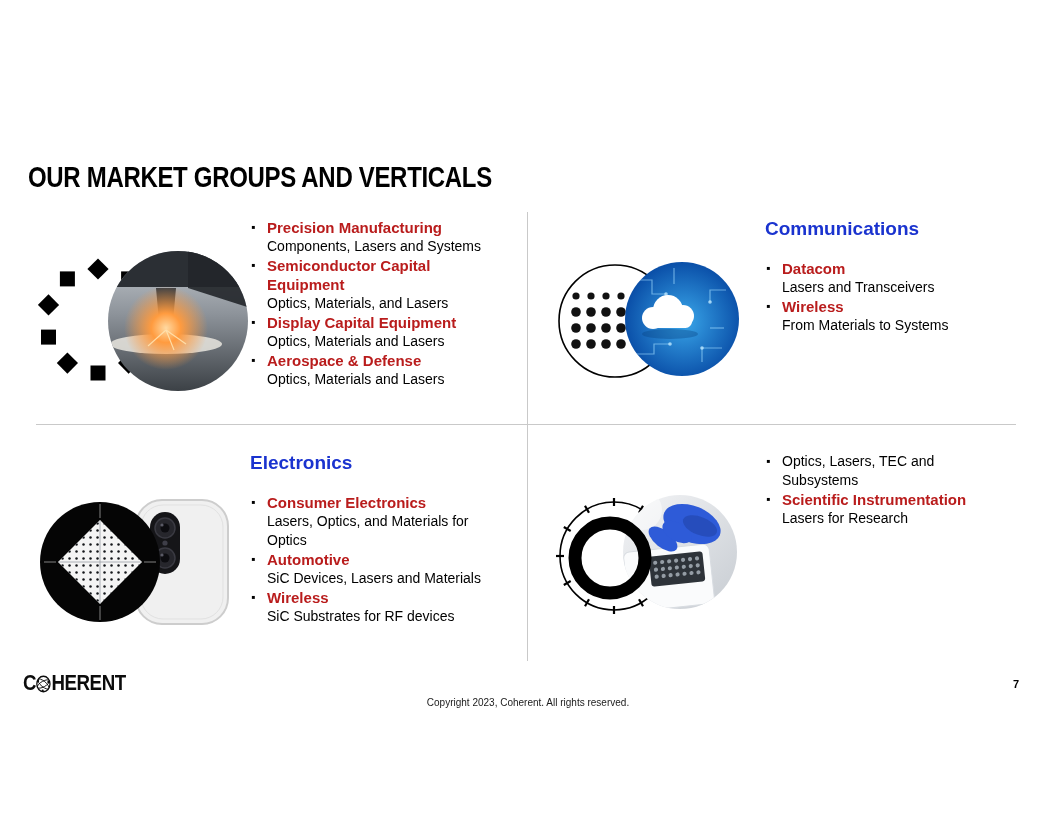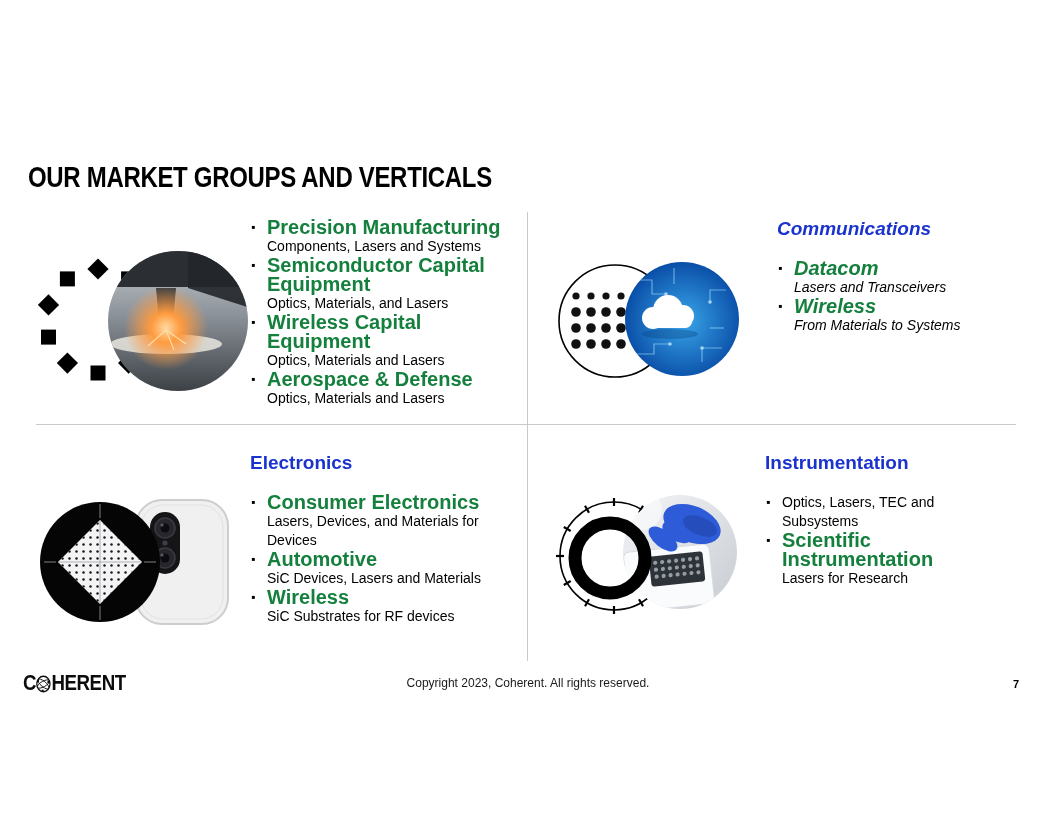--- a/index.html
+++ b/index.html
@@ -20,44 +20,44 @@
   .q2 { left:545px; top:196px; width:471px; height:212px; }
   .q3 { left:36px;  top:420px; width:491px; height:226px; }
   .q4 { left:545px; top:420px; width:471px; height:226px; }
   .art { position:absolute; }
   .q1 .art { left:2px; top:34px; }
   .q2 .art { left:5px; top:46px; }
   .q3 .art { left:2px; top:56px; }
   .q4 .art { left:5px; top:54px; }
   .content { position:absolute; }
   .q1 .content { left:214px; top:6px;  width:262px; }
-  .q2 .content { left:232px; top:6px;  width:232px;font-style:italic; }
+  .q2 .content { left:220px; top:6px;  width:232px; }
   .q3 .content { left:214px; top:16px; width:262px; }
   .q4 .content { left:220px; top:16px; width:232px; }
   .quad-heading {
     font-size:19px; font-weight:bold; color:#1a33cf; margin:0 0 19px 0;
   }
   ul.items { list-style:none; margin:0; padding:0; }
   ul.items li { position:relative; padding-left:17px; margin:0; }
   .marker {
     position:absolute; left:1px; top:0;
     font-size:12px; line-height:19px; color:#000;
   }
-  .item-name { font-size:20px; font-weight:bold; color:#15803d; line-height:19px; }
+  .item-name { font-size:15px; font-weight:bold; color:#b91c1c; line-height:19px; }
   .item-desc { font-size:14px; font-weight:normal; color:#000; line-height:19px; }
   .footer-logo {
     position:absolute; left:23px; top:654px;
     display:flex; align-items:center;
     font-size:22px; font-weight:800; color:#0c0c0c; letter-spacing:-0.5px;
     transform:scaleX(0.85); transform-origin:left center;
   }
   .footer-logo svg { margin:1px -1px 0 -1px; }
   .copyright {
-    position:absolute; left:0; top:660px; width:1056px;
-    text-align:center; font-size:12px; color:#1a1a1a;
+    position:absolute; left:0; top:681px; width:1056px;
+    text-align:center; font-size:10px; color:#1a1a1a;
   }
   .page-number {
     position:absolute; right:37px; top:662px;
     font-size:11px; font-weight:bold; color:#000;
   }
 </style>
 </head>
 <body>
 
 <div class="slide">
@@ -119,21 +119,21 @@
           <div class="item-name">Precision Manufacturing</div>
           <div class="item-desc">Components, Lasers and Systems</div>
         </li>
         <li>
           <span class="marker">▪</span>
           <div class="item-name">Semiconductor Capital Equipment</div>
           <div class="item-desc">Optics, Materials, and Lasers</div>
         </li>
         <li>
           <span class="marker">▪</span>
-          <div class="item-name">Wireless Capital Equipment</div>
+          <div class="item-name">Display Capital Equipment</div>
           <div class="item-desc">Optics, Materials and Lasers</div>
         </li>
         <li>
           <span class="marker">▪</span>
           <div class="item-name">Aerospace &amp; Defense</div>
           <div class="item-desc">Optics, Materials and Lasers</div>
         </li>
       </ul>
     </div>
   </div>
@@ -249,21 +249,21 @@
           <line x1="20" y1="70" x2="104" y2="70"></line>
         </g>
       </svg>
     </div>
     <div class="content">
       <div class="quad-heading">Electronics</div>
       <ul class="items">
         <li>
           <span class="marker">▪</span>
           <div class="item-name">Consumer Electronics</div>
-          <div class="item-desc">Lasers, Devices, and Materials for Devices</div>
+          <div class="item-desc">Lasers, Optics, and Materials for Optics</div>
         </li>
         <li>
           <span class="marker">▪</span>
           <div class="item-name">Automotive</div>
           <div class="item-desc">SiC Devices, Lasers and Materials</div>
         </li>
         <li>
           <span class="marker">▪</span>
           <div class="item-name">Wireless</div>
           <div class="item-desc">SiC Substrates for RF devices</div>
@@ -333,21 +333,20 @@
             <ellipse cx="142" cy="34" rx="30" ry="18" transform="rotate(22 142 34)"></ellipse>
             <ellipse cx="113" cy="49" rx="17" ry="8.5" transform="rotate(38 113 49)"></ellipse>
             <ellipse cx="127" cy="42" rx="16" ry="9" transform="rotate(30 127 42)"></ellipse>
           </g>
           <ellipse cx="150" cy="36" rx="18" ry="9" transform="rotate(22 150 36)" fill="#1d3f9f" opacity="0.5"></ellipse>
         </g>
         <circle cx="60" cy="68" r="35" fill="none" stroke="#000" stroke-width="13"></circle>
       </svg>
     </div>
     <div class="content">
-      <div class="quad-heading">Instrumentation</div>
       <ul class="items">
         <li>
           <span class="marker">▪</span>
           <div class="item-desc">Optics, Lasers, TEC and Subsystems</div>
         </li>
         <li>
           <span class="marker">▪</span>
           <div class="item-name">Scientific Instrumentation</div>
           <div class="item-desc">Lasers for Research</div>
         </li>

